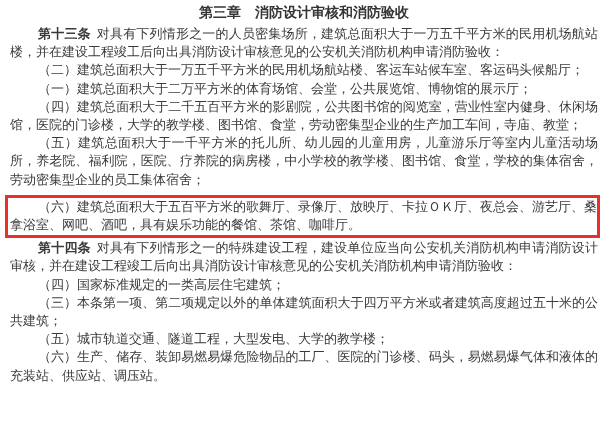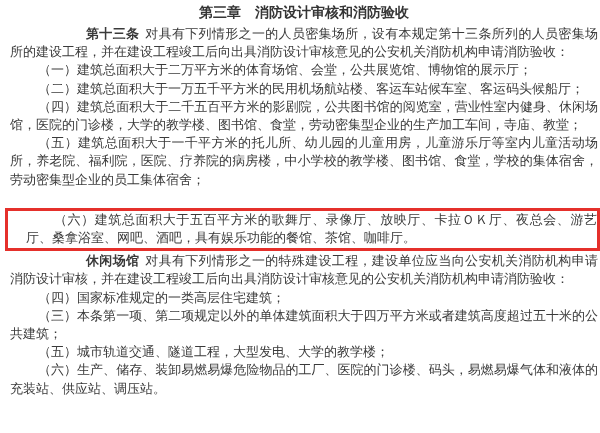--- a/index.html
+++ b/index.html
@@ -31,46 +31,45 @@
     line-height: 18.2px;
     color: #3a3a3a;
     margin: 0;
     text-indent: 28px;
     text-align: justify;
     word-break: break-all;
   }
   .article-label {
     font-weight: bold;
     padding-right: 6px;
-    margin-left: 48px;
   }
   .highlight-box {
     border: 3px solid #e5302b;
-    margin: 19px -2px 1px -5px;
-    padding: 0 0 1px 18px;
+    margin: 6px -2px 1px -5px;
+    padding: 0 0 1px 2px;
   }
 </style>
 </head>
 <body>
 
 <div class="page">
 
   <h1 class="chapter-title">第三章　消防设计审核和消防验收</h1>
 
-  <p class="para"><span class="article-label">第十三条</span><span>对具有下列情形之一的人员密集场所，设有本规定第十三条所列的人员密集场所的建设工程，并在建设工程竣工后向出具消防设计审核意见的公安机关消防机构申请消防验收：</span></p>
+  <p class="para"><span class="article-label">第十三条</span><span>对具有下列情形之一的人员密集场所，建筑总面积大于一万五千平方米的民用机场航站楼，并在建设工程竣工后向出具消防设计审核意见的公安机关消防机构申请消防验收：</span></p>
 
+  <p class="para">（二）建筑总面积大于一万五千平方米的民用机场航站楼、客运车站候车室、客运码头候船厅；</p>
   <p class="para">（一）建筑总面积大于二万平方米的体育场馆、会堂，公共展览馆、博物馆的展示厅；</p>
-  <p class="para">（二）建筑总面积大于一万五千平方米的民用机场航站楼、客运车站候车室、客运码头候船厅；</p>
   <p class="para">（四）建筑总面积大于二千五百平方米的影剧院，公共图书馆的阅览室，营业性室内健身、休闲场馆，医院的门诊楼，大学的教学楼、图书馆、食堂，劳动密集型企业的生产加工车间，寺庙、教堂；</p>
   <p class="para">（五）建筑总面积大于一千平方米的托儿所、幼儿园的儿童用房，儿童游乐厅等室内儿童活动场所，养老院、福利院，医院、疗养院的病房楼，中小学校的教学楼、图书馆、食堂，学校的集体宿舍，劳动密集型企业的员工集体宿舍；</p>
 
   <div class="highlight-box">
     <p class="para">（六）建筑总面积大于五百平方米的歌舞厅、录像厅、放映厅、卡拉ＯＫ厅、夜总会、游艺厅、桑拿浴室、网吧、酒吧，具有娱乐功能的餐馆、茶馆、咖啡厅。</p>
   </div>
 
-  <p class="para"><span class="article-label">休闲场馆</span><span>对具有下列情形之一的特殊建设工程，建设单位应当向公安机关消防机构申请消防设计审核，并在建设工程竣工后向出具消防设计审核意见的公安机关消防机构申请消防验收：</span></p>
+  <p class="para"><span class="article-label">第十四条</span><span>对具有下列情形之一的特殊建设工程，建设单位应当向公安机关消防机构申请消防设计审核，并在建设工程竣工后向出具消防设计审核意见的公安机关消防机构申请消防验收：</span></p>
 
   <p class="para">（四）国家标准规定的一类高层住宅建筑；</p>
   <p class="para">（三）本条第一项、第二项规定以外的单体建筑面积大于四万平方米或者建筑高度超过五十米的公共建筑；</p>
   <p class="para">（五）城市轨道交通、隧道工程，大型发电、大学的教学楼；</p>
   <p class="para">（六）生产、储存、装卸易燃易爆危险物品的工厂、医院的门诊楼、码头，易燃易爆气体和液体的充装站、供应站、调压站。</p>
 
 </div>
 
 </body></html>

